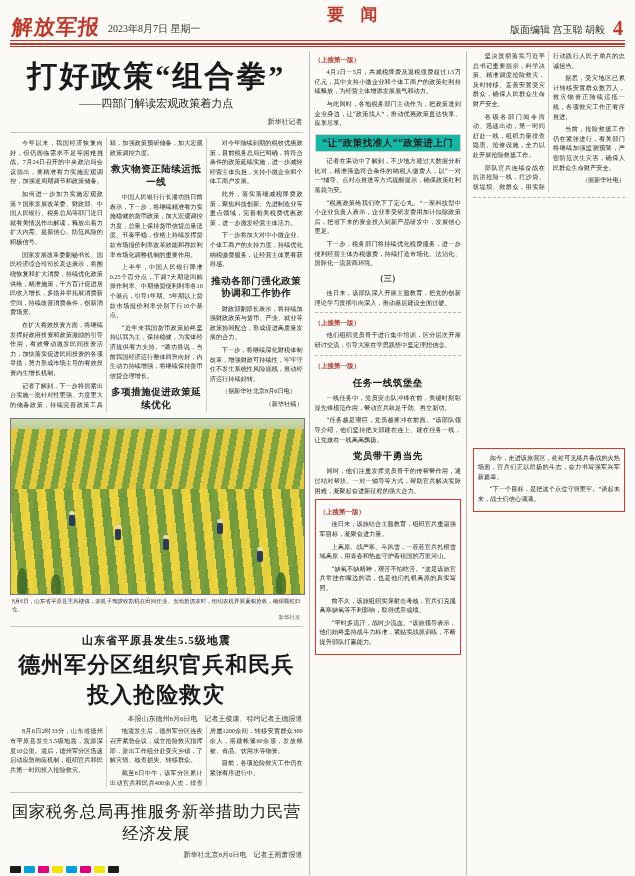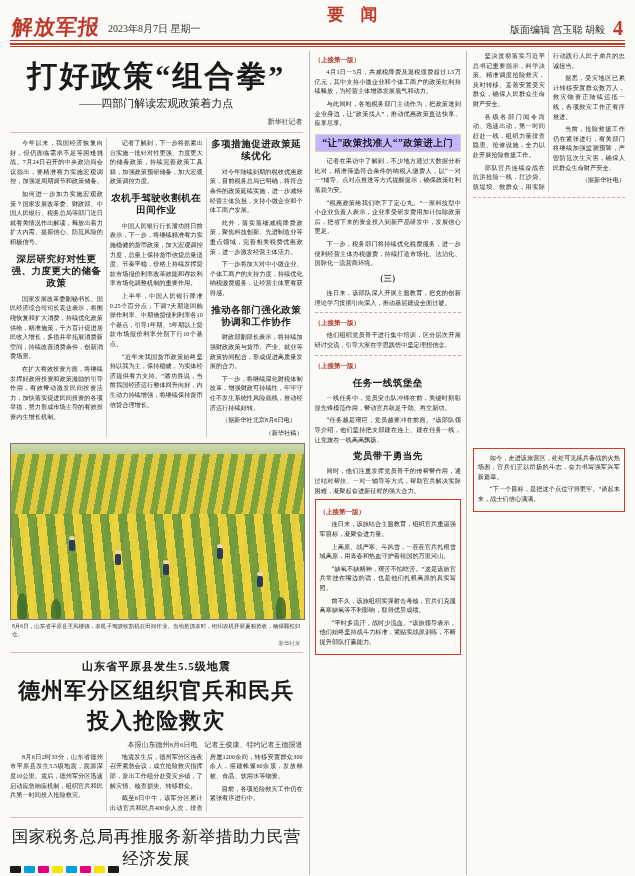--- a/index.html
+++ b/index.html
@@ -54,21 +54,21 @@
         font-family:"Liberation Serif", serif;}
   .tcol p{margin:0 0 3px;text-indent:12px;}
   .cols2{column-count:2;column-gap:8px;column-rule:1px solid #ccc;}
   .cols3{column-count:3;column-gap:7px;column-rule:1px solid #ccc;}
 
   .sechead{
     font-size:9.5px;font-weight:bold;text-align:center;margin:6px 0 4px;
     letter-spacing:.5px;line-height:1.3;
   }
   .sechead.boxed{
-    background:#c4b5fd;border:1px solid #d8d2c4;padding:2px 0;
+    background:#14b8a6;border:1px solid #d8d2c4;padding:2px 0;
   }
   .smallhead{
     font-size:8px;font-weight:bold;text-align:center;margin:5px 0 3px;
   }
   .tag{
     font-size:6.5px;color:#b03a2e;font-weight:bold;margin:4px 0 2px;
   }
   .divider{height:1px;background:#c9c4b8;margin:5px 0;}
   .dashdiv{height:0;border-top:1px dashed #b9b3a5;margin:5px 0;}
 
@@ -133,26 +133,25 @@
 
       <div class="headline">打好政策“组合拳”</div>
       <div class="subhead">——四部门解读宏观政策着力点</div>
       <div class="byline">新华社记者</div>
       <div class="divider"></div>
 
       <div class="tcol cols3">
         <p>今年以来，我国经济恢复向好，但仍面临需求不足等困难挑战。7月24日召开的中央政治局会议指出，要精准有力实施宏观调控，加强逆周期调节和政策储备。</p>
         <p>如何进一步加力实施宏观政策？国家发展改革委、财政部、中国人民银行、税务总局等部门近日就有关情况作出解读，释放出着力扩大内需、提振信心、防范风险的积极信号。</p>
 
-        <div class="sechead">深层研究好对性更强、力度更大的储备政策</div>
         <p>国家发展改革委副秘书长、国民经济综合司司长袁达表示，将围绕恢复和扩大消费，持续优化政策供给，精准施策，千方百计促进居民收入增长，多措并举拓展消费新空间，持续改善消费条件，创新消费场景。</p>
         <p>在扩大有效投资方面，将继续发挥好政府投资和政策激励的引导作用，有效带动激发民间投资活力，加快落实促进民间投资的各项举措，努力形成市场主导的有效投资内生增长机制。</p>
         <p>记者了解到，下一步将抓紧出台实施一批针对性更强、力度更大的储备政策，持续完善政策工具箱，加强政策预研储备，加大宏观政策调控力度。</p>
 
-        <div class="sechead">农机手驾驶收割机在田间作业</div>
+        <div class="sechead">救灾物资正陆续运抵一线</div>
         <p>中国人民银行行长潘功胜日前表示，下一步，将继续精准有力实施稳健的货币政策，加大宏观调控力度，总量上保持货币信贷总量适度、节奏平稳，价格上持续发挥贷款市场报价利率改革效能和存款利率市场化调整机制的重要作用。</p>
         <p>上半年，中国人民银行降准0.25个百分点，下调7天期逆回购操作利率、中期借贷便利利率各10个基点，引导1年期、5年期以上贷款市场报价利率分别下行10个基点。</p>
         <p>“近年来我国货币政策始终坚持以我为主，保持稳健，为实体经济提供有力支持。”潘功胜说，当前我国经济运行整体回升向好，内生动力持续增强，将继续保持货币信贷合理增长。</p>
 
         <div class="sechead">多项措施促进政策延续优化</div>
         <p>对今年陆续到期的税收优惠政策，目前税务总局已明确，将符合条件的政策延续实施，进一步减轻经营主体负担，支持小微企业和个体工商户发展。</p>
         <p>此外，落实落细减税降费政策，聚焦科技创新、先进制造业等重点领域，完善相关税费优惠政策，进一步激发经营主体活力。</p>
         <p>下一步将加大对中小微企业、个体工商户的支持力度，持续优化纳税缴费服务，让经营主体更有获得感。</p>
 
         <div class="sechead">推动各部门强化政策协调和工作协作</div>

